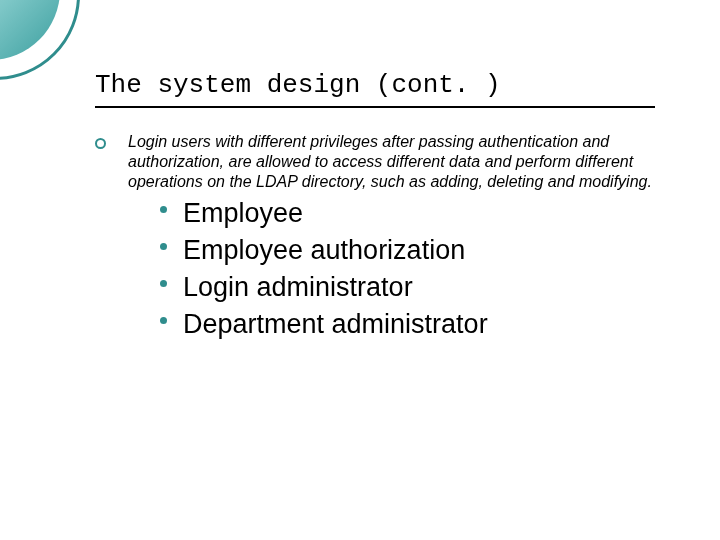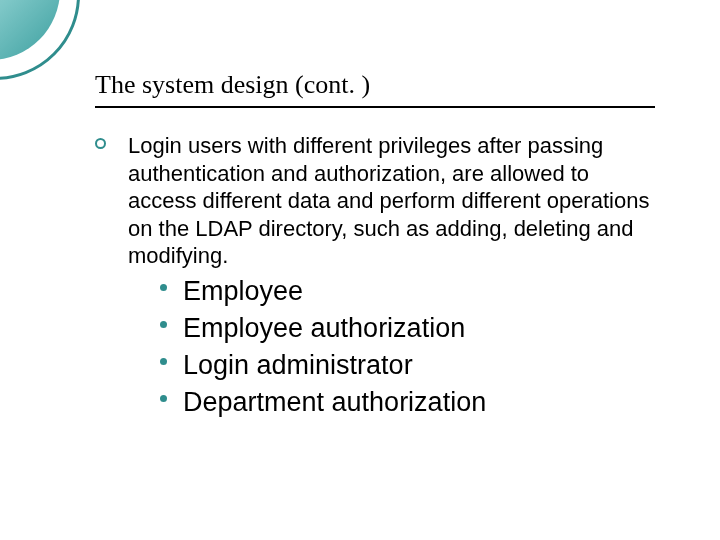--- a/index.html
+++ b/index.html
@@ -38,21 +38,21 @@
     position: absolute;
     top: 70px;
     left: 95px;
     width: 560px;
   }
 
   .title {
     font-size: 26px;
     font-weight: 400;
     margin: 0 0 6px 0;
-    font-family: Liberation Serif, serif;
+    font-family: Liberation Mono, monospace;
   }
 
   .rule {
     border: none;
     border-top: 2px solid #000;
     margin: 0 0 24px 0;
     width: 100%;
   }
 
   .body-row {
@@ -65,22 +65,23 @@
     height: 11px;
     border: 2px solid #2f8d8d;
     border-radius: 50%;
     flex: 0 0 auto;
     margin-top: 6px;
     margin-right: 22px;
     box-sizing: border-box;
   }
 
   .body-text {
-    font-size: 22px;
+    font-size: 16px;
     line-height: 1.25;
+    font-style: italic;
   }
 
   .sublist {
     margin-top: 4px;
     padding-left: 32px;
   }
 
   .sub-row {
     display: flex;
     align-items: flex-start;
@@ -124,18 +125,18 @@
         <div class="sub-row">
           <span class="bullet-solid"></span>
           <span class="sub-text">Employee authorization</span>
         </div>
         <div class="sub-row">
           <span class="bullet-solid"></span>
           <span class="sub-text">Login administrator</span>
         </div>
         <div class="sub-row">
           <span class="bullet-solid"></span>
-          <span class="sub-text">Department authorization</span>
+          <span class="sub-text">Department administrator</span>
         </div>
       </div>
     </div>
   </div>
 </div>
 
 </body></html>

